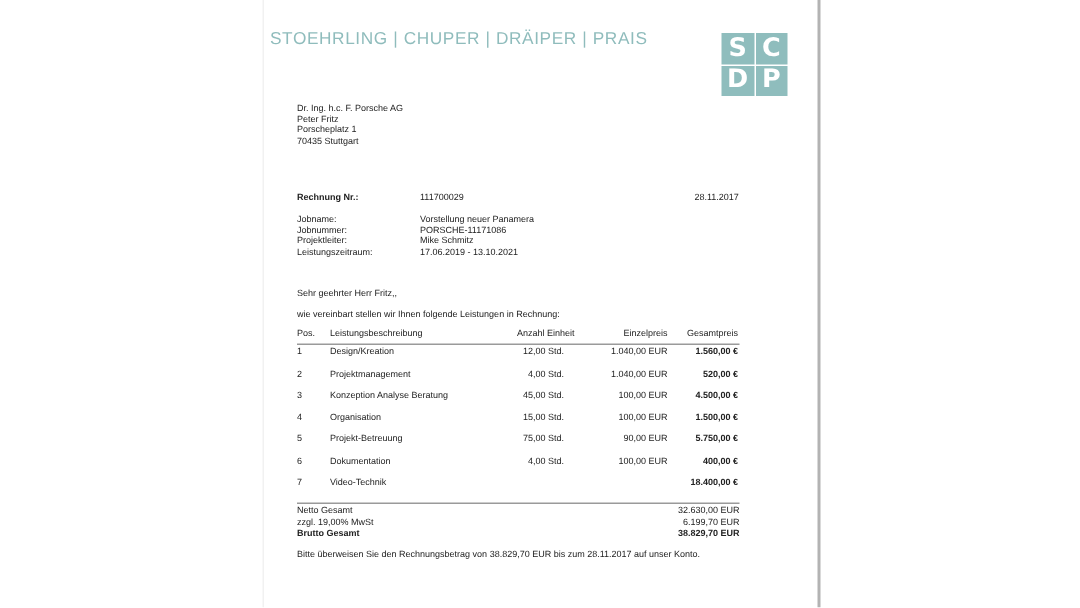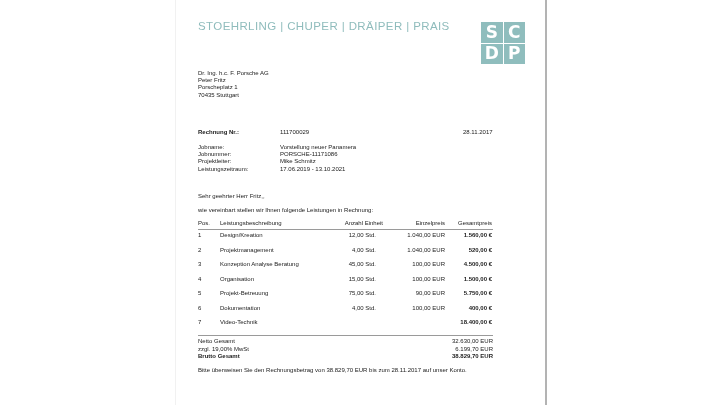--- a/index.html
+++ b/index.html
@@ -13,21 +13,21 @@
   .page {
     position: absolute; left: 175px; top: 0; width: 369px; height: 405px;
     background: #fff;
     border-left: 1px solid #f1f1f1;
   }
   .page-edge {
     position: absolute; left: 545px; top: 0; width: 2px; height: 405px;
     background: #b3b3b3;
   }
   .brand {
-    position: absolute; left: 198px; top: 20px;
+    position: absolute; left: 180px; top: 20px;
     font-size: 11.5px; letter-spacing: 0.4px;
     color: #8fbcbc; font-family: "Liberation Sans", sans-serif;
   }
   .logo {
     position: absolute; left: 481px; top: 22px; width: 44px; height: 42px;
     display: grid; grid-template-columns: 1fr 1fr; grid-template-rows: 1fr 1fr; gap: 1px;
   }
   .logo div {
     background: #8fbdbd; color: #fff; font-weight: bold;
     font-size: 17px; display: flex; align-items: center; justify-content: center;

